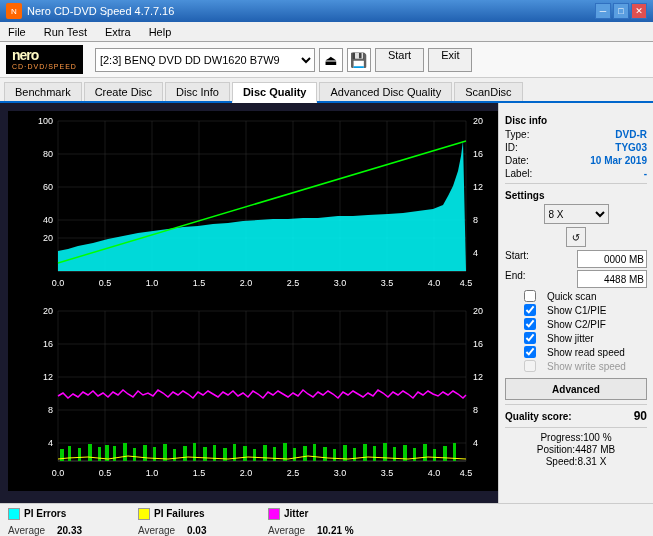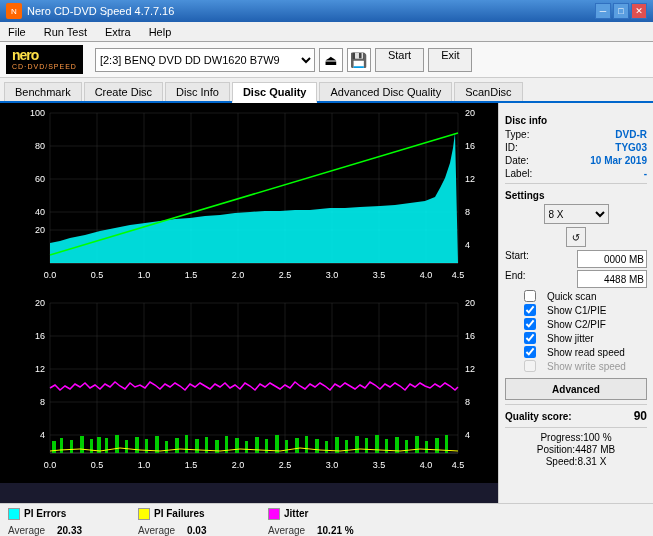--- a/index.html
+++ b/index.html
@@ -25,21 +25,21 @@
     
     
     .tabs { background: #f0f0f0; border-bottom: 2px solid #0066cc; display: flex; padding: 4px 4px 0; gap: 2px; }
     .tab { padding: 3px 10px; border: 1px solid #ccc; background: #e8e8e8; font-size: 11px; cursor: pointer; border-bottom: none; }
     .tab.active { background: white; border-bottom: 2px solid white; margin-bottom: -2px; font-weight: bold; }
     
     
     .main { display: flex; background: #000; height: 400px; }
     
     
-    .charts { flex: 1; background: #1a1a2e; padding: 0; position: relative; overflow: hidden; }
+    .charts { flex: 1; background: #1a1a2e; padding: 8px; position: relative; overflow: hidden; }
     
     
     .right-panel { width: 155px; background: #f0f0f0; border-left: 1px solid #ccc; padding: 6px; font-size: 10px; overflow-y: auto; }
     
     
     .status-bar { background: #f0f0f0; border-top: 1px solid #ccc; height: 78px; display: flex; padding: 4px 8px; gap: 20px; }
     .stat-group { display: flex; flex-direction: column; min-width: 110px; }
     .stat-header { display: flex; align-items: flex-start; gap: 4px; margin-bottom: 3px; }
     .stat-color-box { width: 12px; height: 12px; border: 1px solid #999; }
     .stat-label { font-weight: bold; font-size: 10px; }
@@ -69,21 +69,21 @@
     .checkbox-row input[type="checkbox"] { width: 12px; height: 12px; }
     
     .advanced-btn { width: 100%; height: 22px; background: #e8e8e8; border: 1px solid #999; cursor: pointer; font-size: 10px; margin-top: 4px; font-weight: bold; }
     
     .quality-score-row { display: flex; justify-content: space-between; align-items: center; margin-top: 4px; font-size: 10px; font-weight: bold; }
     .score-value { font-size: 12px; font-weight: bold; color: #000; }
     
     .progress-row { display: flex; justify-content: center; margin-bottom: 1px; font-size: 10px; }
     
     .nero-logo { font-size: 14px; font-weight: bold; letter-spacing: -1px; color: white; }
-    .nero-logo span { color: #fde047; }
+    .nero-logo span { color: #fef9c3; }
     .nero-sub { font-size: 7px; color: #ff9944; letter-spacing: 1px; }
     .logo-container { background: black; padding: 3px 6px; margin-right: 8px; line-height: 1.1; }
   </style>
 </head>
 <body>
 
 <div class="title-bar">
   <div class="title-bar-left">
     <div class="title-bar-icon">N</div>
     <span>Nero CD-DVD Speed 4.7.7.16</span>

